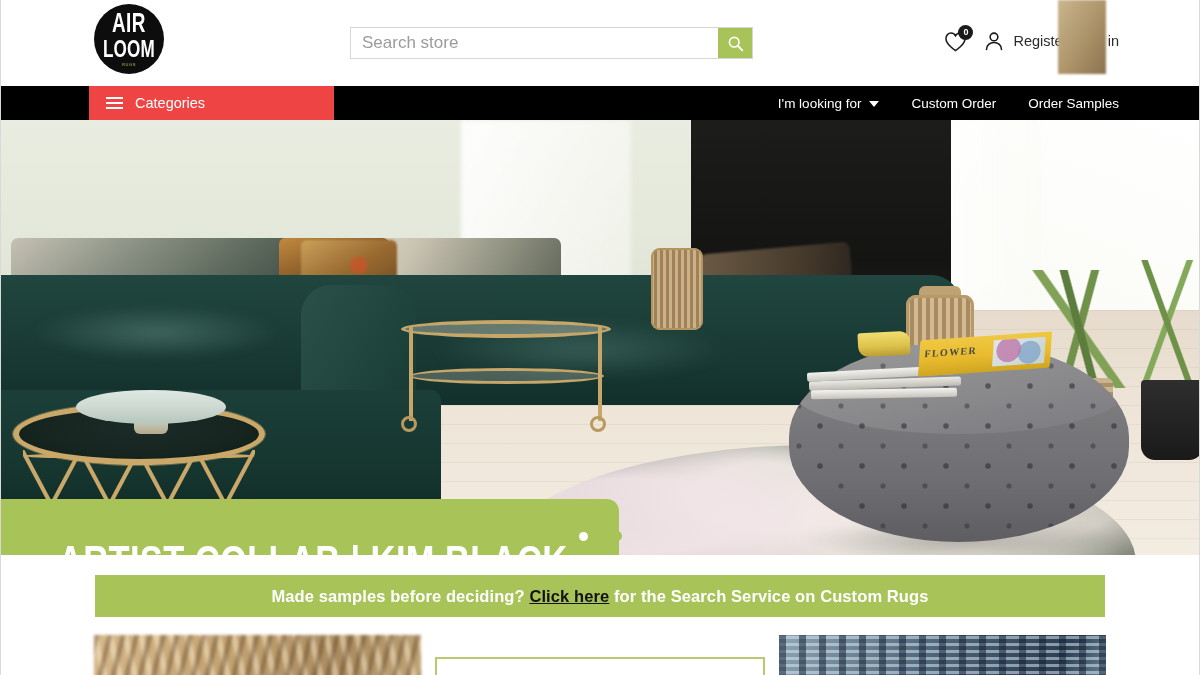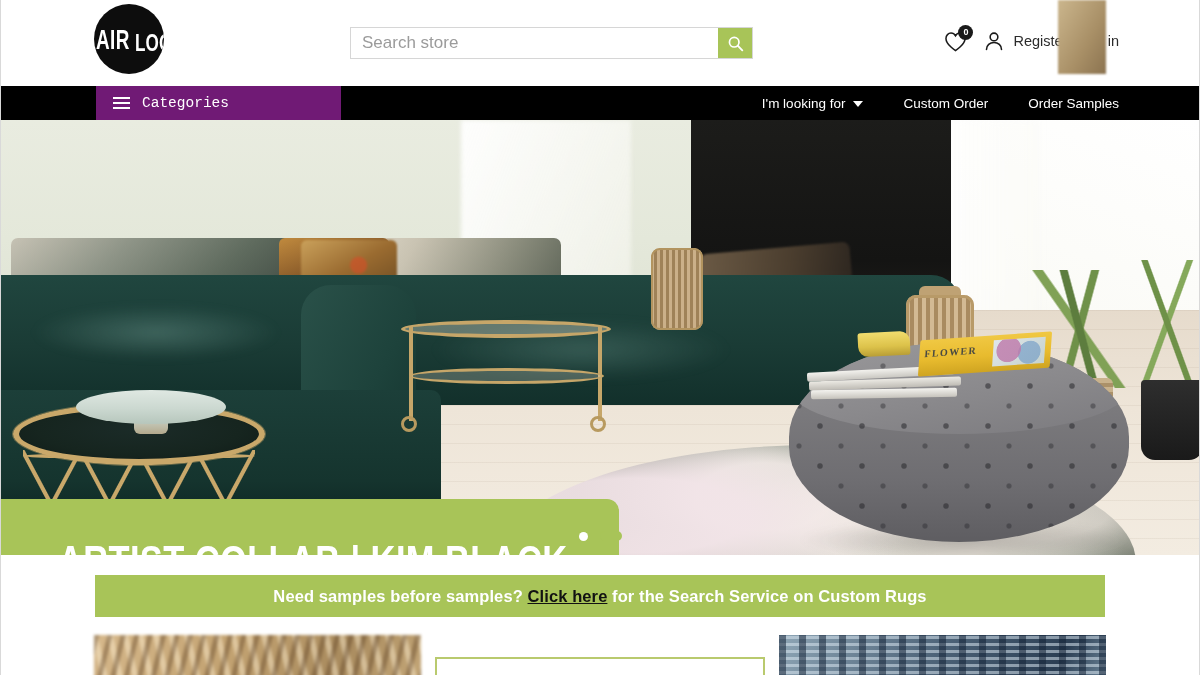--- a/index.html
+++ b/index.html
@@ -26,22 +26,22 @@
     background: #ffffff;
     display: flex;
     align-items: center;
   }
   .logo {
     position: absolute;
     left: 93px; top: 4px;
     width: 70px; height: 70px;
     border-radius: 50%;
     background: #0d0d0d;
-    display: flex; flex-direction: row;
-    align-items: center; justify-content: flex-start;
+    display: flex; flex-direction: column;
+    align-items: center; justify-content: center;
     line-height: 1;
     overflow: hidden;
   }
   .logo-air {
     color: #fff; font-size: 21px; font-weight: bold;
     letter-spacing: 0.5px;
     transform: scaleY(1.28) scaleX(0.9);
     font-family: "Liberation Sans Narrow", "Liberation Sans", sans-serif;
   }
   .logo-loom {
@@ -115,39 +115,38 @@
   
   .nav {
     position: relative;
     height: 34px;
     background: #000000;
     display: flex;
     align-items: stretch;
   }
   .categories-btn {
     position: absolute;
-    left: 95px; top: 0;
+    left: 88px; top: 0;
     width: 245px; height: 34px;
-    background: #701a75;
+    background: #ef4444;
     display: flex; align-items: center; gap: 12px;
     padding-left: 17px;
     cursor: pointer;
-    font-family: Liberation Mono, monospace;
   }
   .hamburger { display: flex; flex-direction: column; gap: 3px; }
   .hamburger span {
     display: block; width: 17px; height: 2px; background: #fff;
   }
   .categories-label { color: #ffffff; font-size: 14.5px; }
 
   .nav-right {
     position: absolute;
     right: 80px; top: 0;
     height: 34px;
-    display: flex; align-items: center; gap: 40px;
+    display: flex; align-items: center; gap: 32px;
   }
   .nav-item {
     color: #ffffff; font-size: 13.5px;
     display: flex; align-items: center; gap: 8px;
     cursor: pointer; white-space: nowrap;
   }
   .chev {
     width: 0; height: 0;
     border-left: 5px solid transparent;
     border-right: 5px solid transparent;
@@ -701,21 +700,21 @@
     </div>
 
     <div class="dots">
       <span class="dot"></span>
       <span class="dot active"></span>
     </div>
   </div>
 
   <div class="promo-wrap">
     <div class="promo">
-      <span class="promo-text"><span>Need samples before samples? </span><a class="promo-link">Click here</a><span> for the Search Service on Custom Rugs</span></span>
+      <span class="promo-text"><span>Made samples before deciding? </span><a class="promo-link">Click here</a><span> for the Search Service on Custom Rugs</span></span>
     </div>
   </div>
 
   <div class="tiles">
     <div class="tile tile-shag"></div>
     <div class="tile tile-card"></div>
     <div class="tile tile-weave"></div>
   </div>
   <div class="tile-weave-fringe"></div>
 

